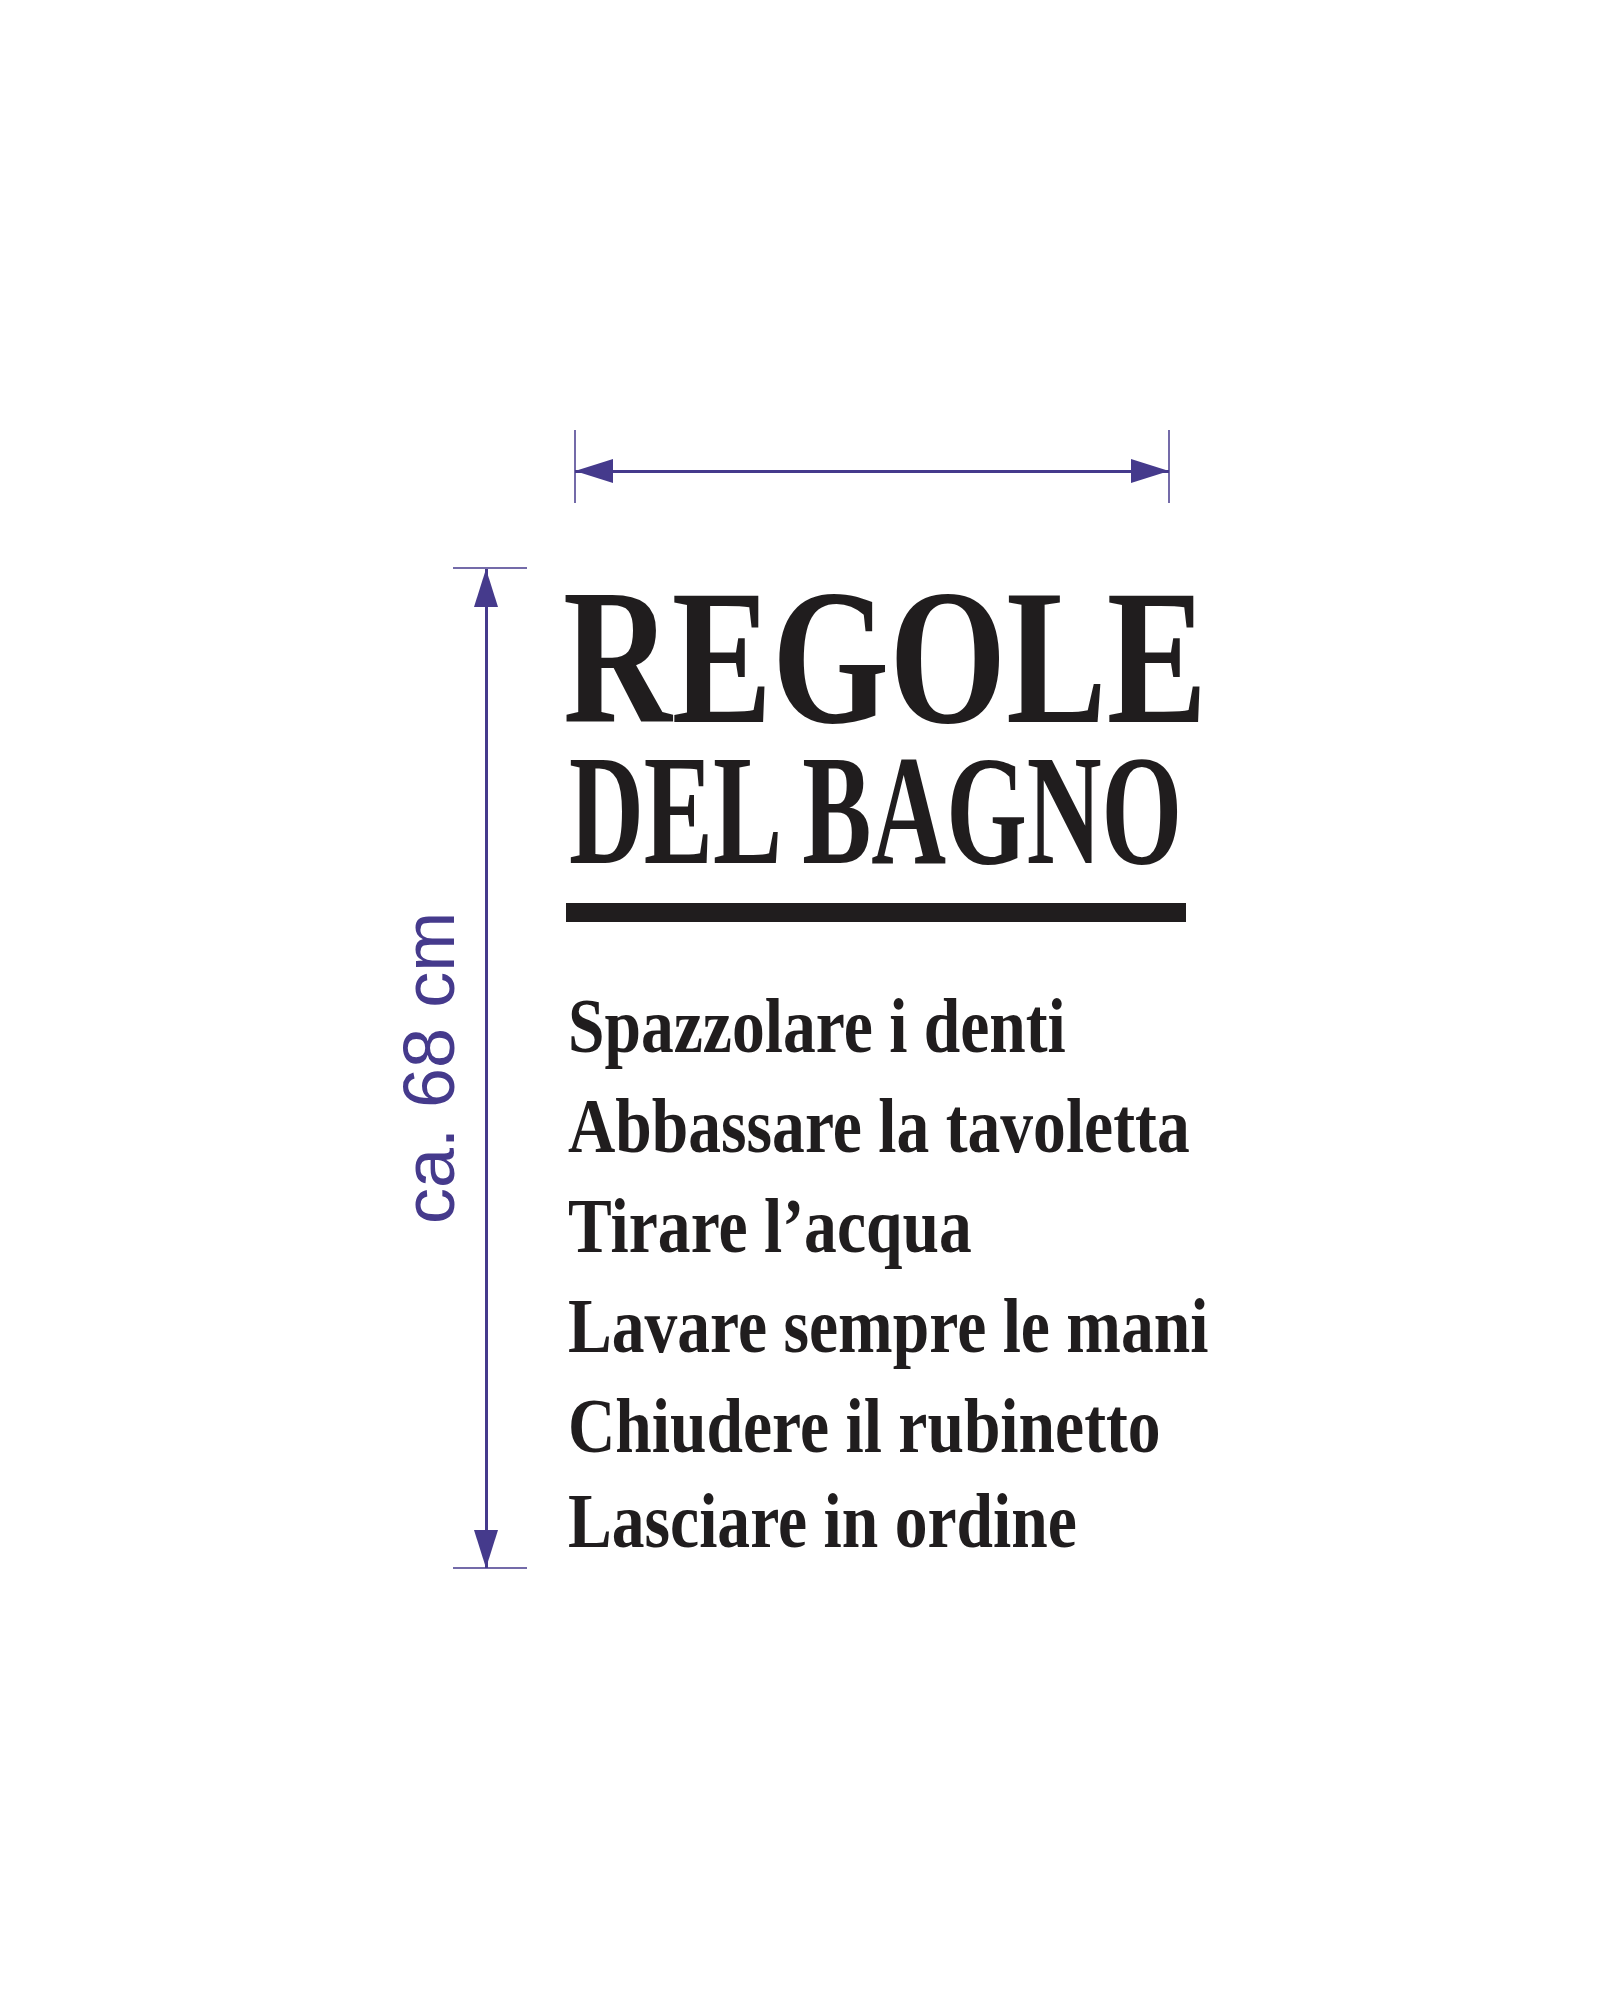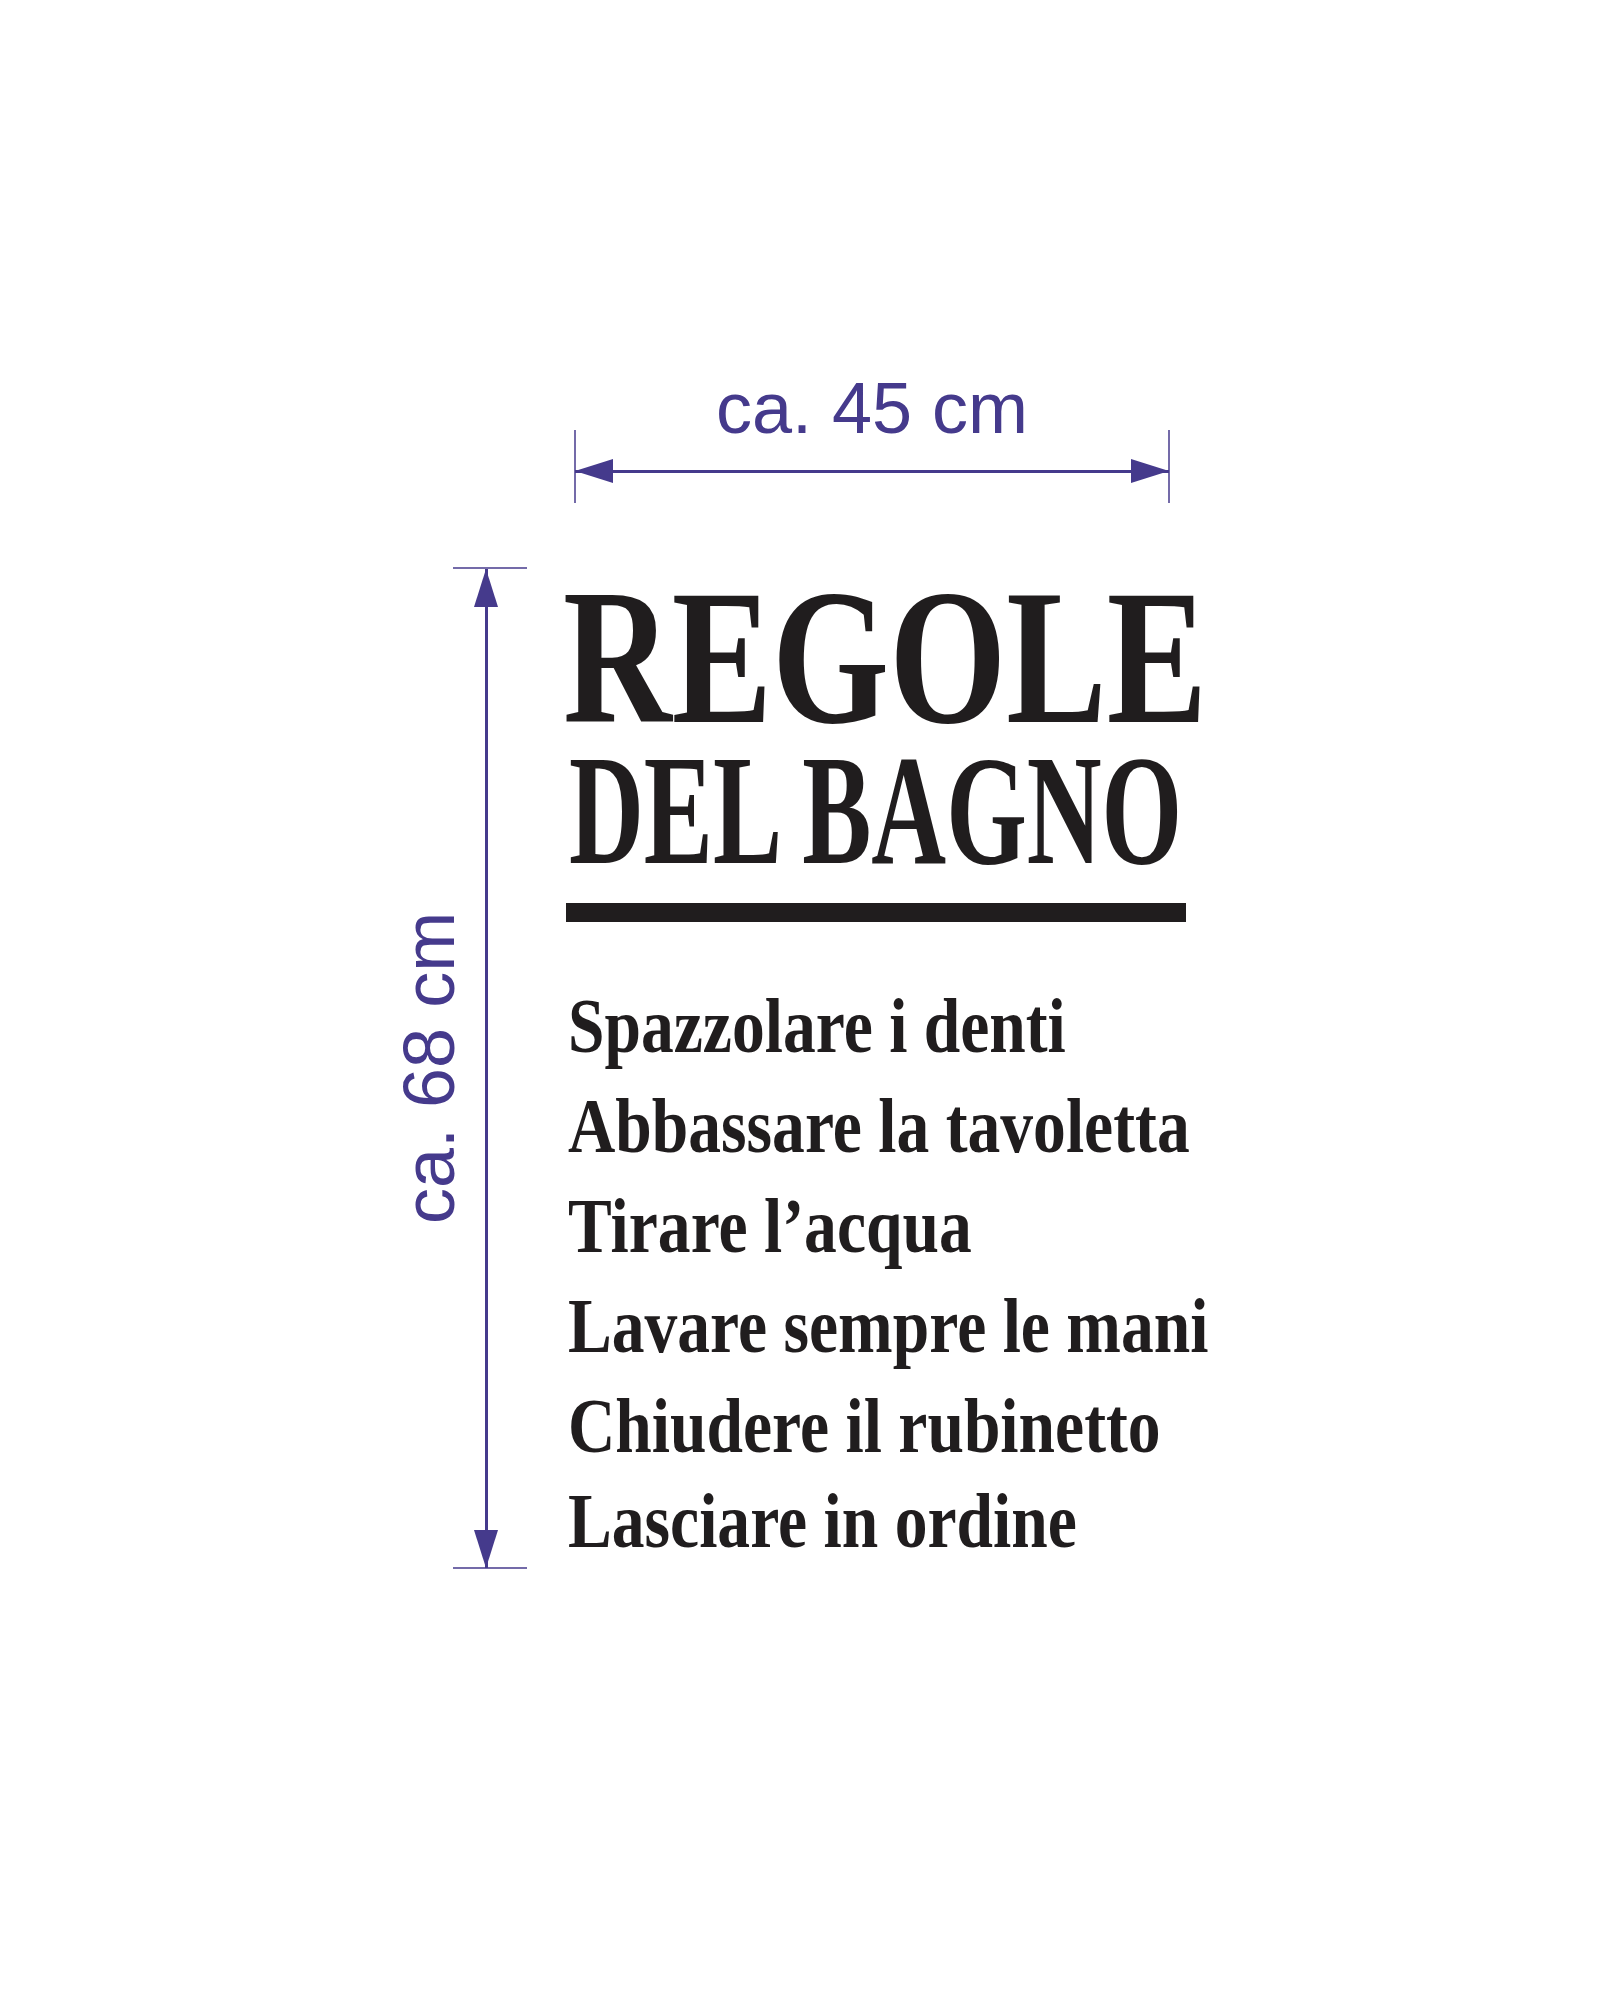--- a/index.html
+++ b/index.html
@@ -118,21 +118,20 @@
   .rules li:nth-child(3) { top: 1186px; }
   .rules li:nth-child(4) { top: 1286px; }
   .rules li:nth-child(5) { top: 1386px; }
   .rules li:nth-child(6) { top: 1481px; }
 </style>
 </head>
 <body>
 
 <div class="canvas">
 
-  <div class="dim-label h-label">ca. 45 cm</div>
   <div class="h-line"></div>
   <div class="arrowhead left"></div>
   <div class="arrowhead right"></div>
   <div class="tick v left"></div>
   <div class="tick v right"></div>
 
   <div class="dim-label v-label">ca. 68 cm</div>
   <div class="v-line"></div>
   <div class="arrowhead up"></div>
   <div class="arrowhead down"></div>

